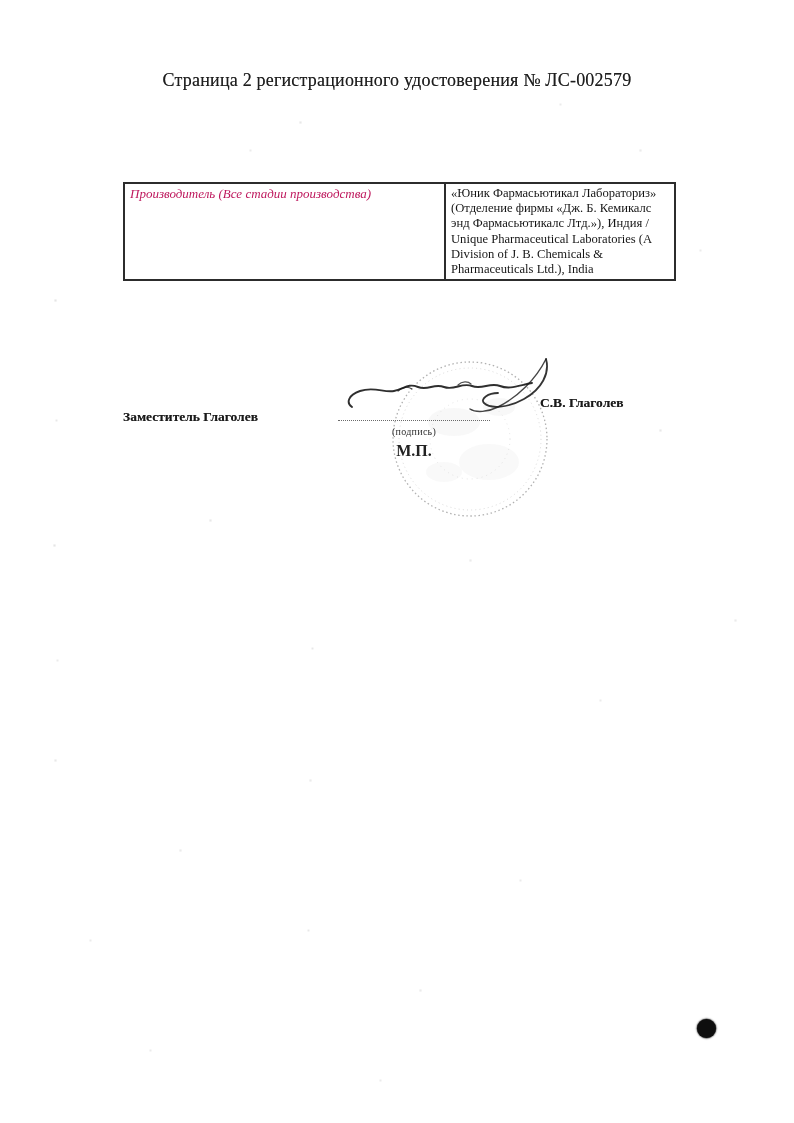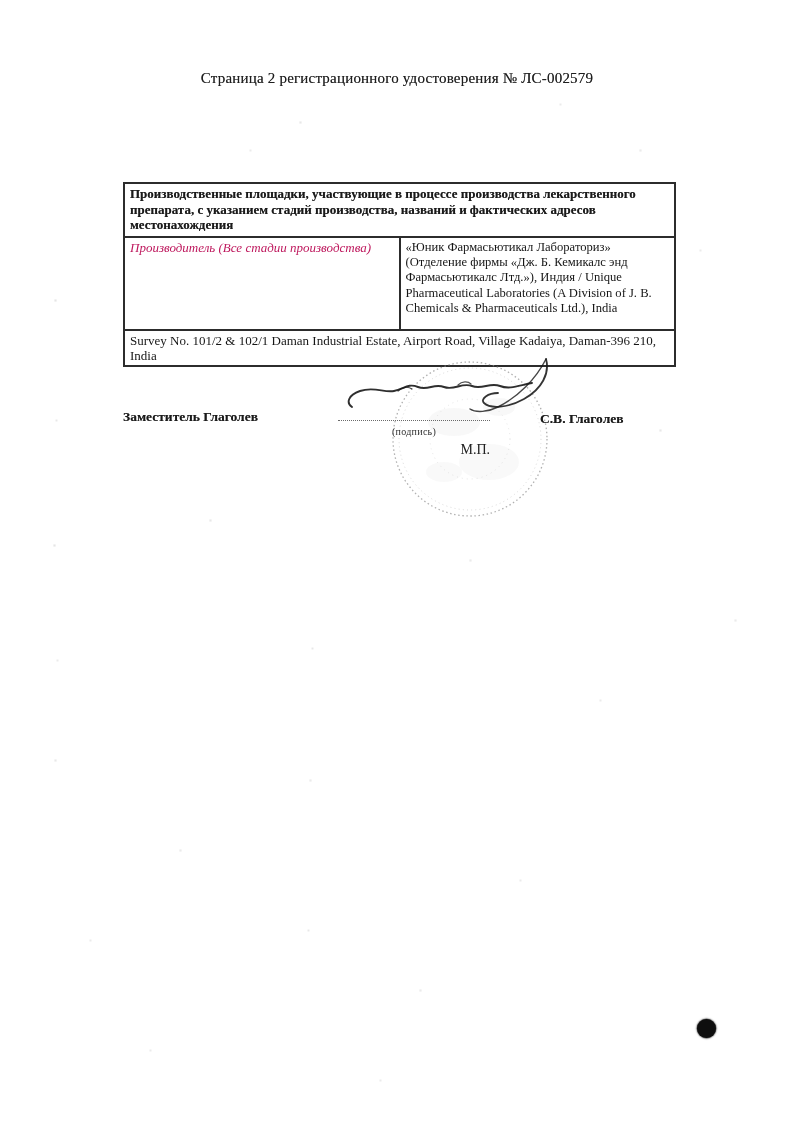--- a/index.html
+++ b/index.html
@@ -3,21 +3,21 @@
 <meta charset="utf-8">
 <style>
   html,body{margin:0;padding:0;}
   body{
     width:794px;height:1123px;position:relative;overflow:hidden;
     background:#ffffff;color:#1a1a1a;
     font-family:"Liberation Serif", serif;
   }
   .page-header{
     position:absolute;top:70px;left:0;width:100%;text-align:center;
-    font-size:15px;letter-spacing:.2px;color:#1e1e1e;
+    font-size:18px;letter-spacing:.2px;color:#1e1e1e;
     text-shadow:0 0 .4px rgba(0,0,0,.55);
   }
   table.prod-table{
     position:absolute;left:123px;top:182px;width:553px;
     border-collapse:collapse;table-layout:fixed;
   }
   table.prod-table td{
     border:2px solid #2c2c2c;vertical-align:top;padding:2px 6px 2px 5px;
   }
   td.th-cell{
@@ -32,34 +32,34 @@
     font-size:12.6px;line-height:15.2px;color:#161616;
   }
   td.addr-cell{
     font-size:13px;line-height:15px;height:28px;color:#161616;
   }
   .sig-title{
     position:absolute;left:123px;top:409px;font-weight:bold;font-size:13.5px;
     text-shadow:0 0 .4px rgba(0,0,0,.5);
   }
   .sig-name{
-    position:absolute;left:540px;top:411px;font-weight:bold;font-size:13.5px;
+    position:absolute;left:540px;top:395px;font-weight:bold;font-size:13.5px;
     text-shadow:0 0 .4px rgba(0,0,0,.5);
   }
   .sig-line{
     position:absolute;left:338px;top:420px;width:152px;height:0;
     border-top:1.5px dotted #6a6a6a;
   }
   .sig-caption{
     position:absolute;left:338px;top:426px;width:152px;text-align:center;
     font-size:10px;color:#2e2e2e;letter-spacing:.3px;
   }
   .seal-caption{
-    position:absolute;left:338px;top:442px;width:152px;text-align:right;
-    font-size:14px;color:#222;
+    position:absolute;left:338px;top:442px;width:152px;text-align:center;
+    font-size:16px;color:#222;font-weight:bold;
   }
   .stamp-svg{position:absolute;left:384px;top:352px;}
   .sig-svg{position:absolute;left:338px;top:355px;}
   .punch-hole{
     position:absolute;left:697px;top:1019px;width:19px;height:19px;
     border-radius:50%;background:#0e0e0e;box-shadow:0 0 1.5px .5px rgba(10,10,10,.85);
   }
   .noise{
     position:absolute;left:0;top:0;width:1px;height:1px;background:transparent;
     box-shadow:
@@ -80,28 +80,22 @@
 </head>
 <body>
 
 <div class="noise"></div>
 
 <div class="page-header">Страница 2 регистрационного удостоверения № ЛС-002579</div>
 
 <table class="prod-table">
   <tbody>
     <tr>
-      <td class="th-cell" colspan="2">Производственные площадки, участвующие в процессе производства лекарственного препарата, с указанием стадий производства, названий и фактических адресов местонахождения</td>
-    </tr>
-    <tr>
       <td class="label-cell">Производитель (Все стадии производства)</td>
       <td class="value-cell">«Юник Фармасьютикал Лабораториз» (Отделение фирмы «Дж. Б. Кемикалс энд Фармасьютикалс Лтд.»), Индия / Unique Pharmaceutical Laboratories (A Division of J. B. Chemicals &amp; Pharmaceuticals Ltd.), India</td>
-    </tr>
-    <tr>
-      <td class="addr-cell" colspan="2">Survey No. 101/2 &amp; 102/1 Daman Industrial Estate, Airport Road, Village Kadaiya, Daman-396 210, India</td>
     </tr>
   </tbody>
 </table>
 
 <svg class="stamp-svg" width="172" height="178" viewBox="0 0 172 178" aria-hidden="true">
   <circle cx="86" cy="87" r="77" fill="none" stroke="#8f8f8f" stroke-width="1.3" stroke-dasharray="1.5 2.6" opacity="0.7"></circle>
   <circle cx="86" cy="87" r="71" fill="none" stroke="#a5a5a5" stroke-width="0.9" stroke-dasharray="1 3.2" opacity="0.45"></circle>
   <ellipse cx="70" cy="70" rx="26" ry="14" fill="#9c9c9c" opacity="0.07"></ellipse>
   <ellipse cx="105" cy="110" rx="30" ry="18" fill="#9c9c9c" opacity="0.06"></ellipse>
   <ellipse cx="60" cy="120" rx="18" ry="10" fill="#9c9c9c" opacity="0.06"></ellipse>

